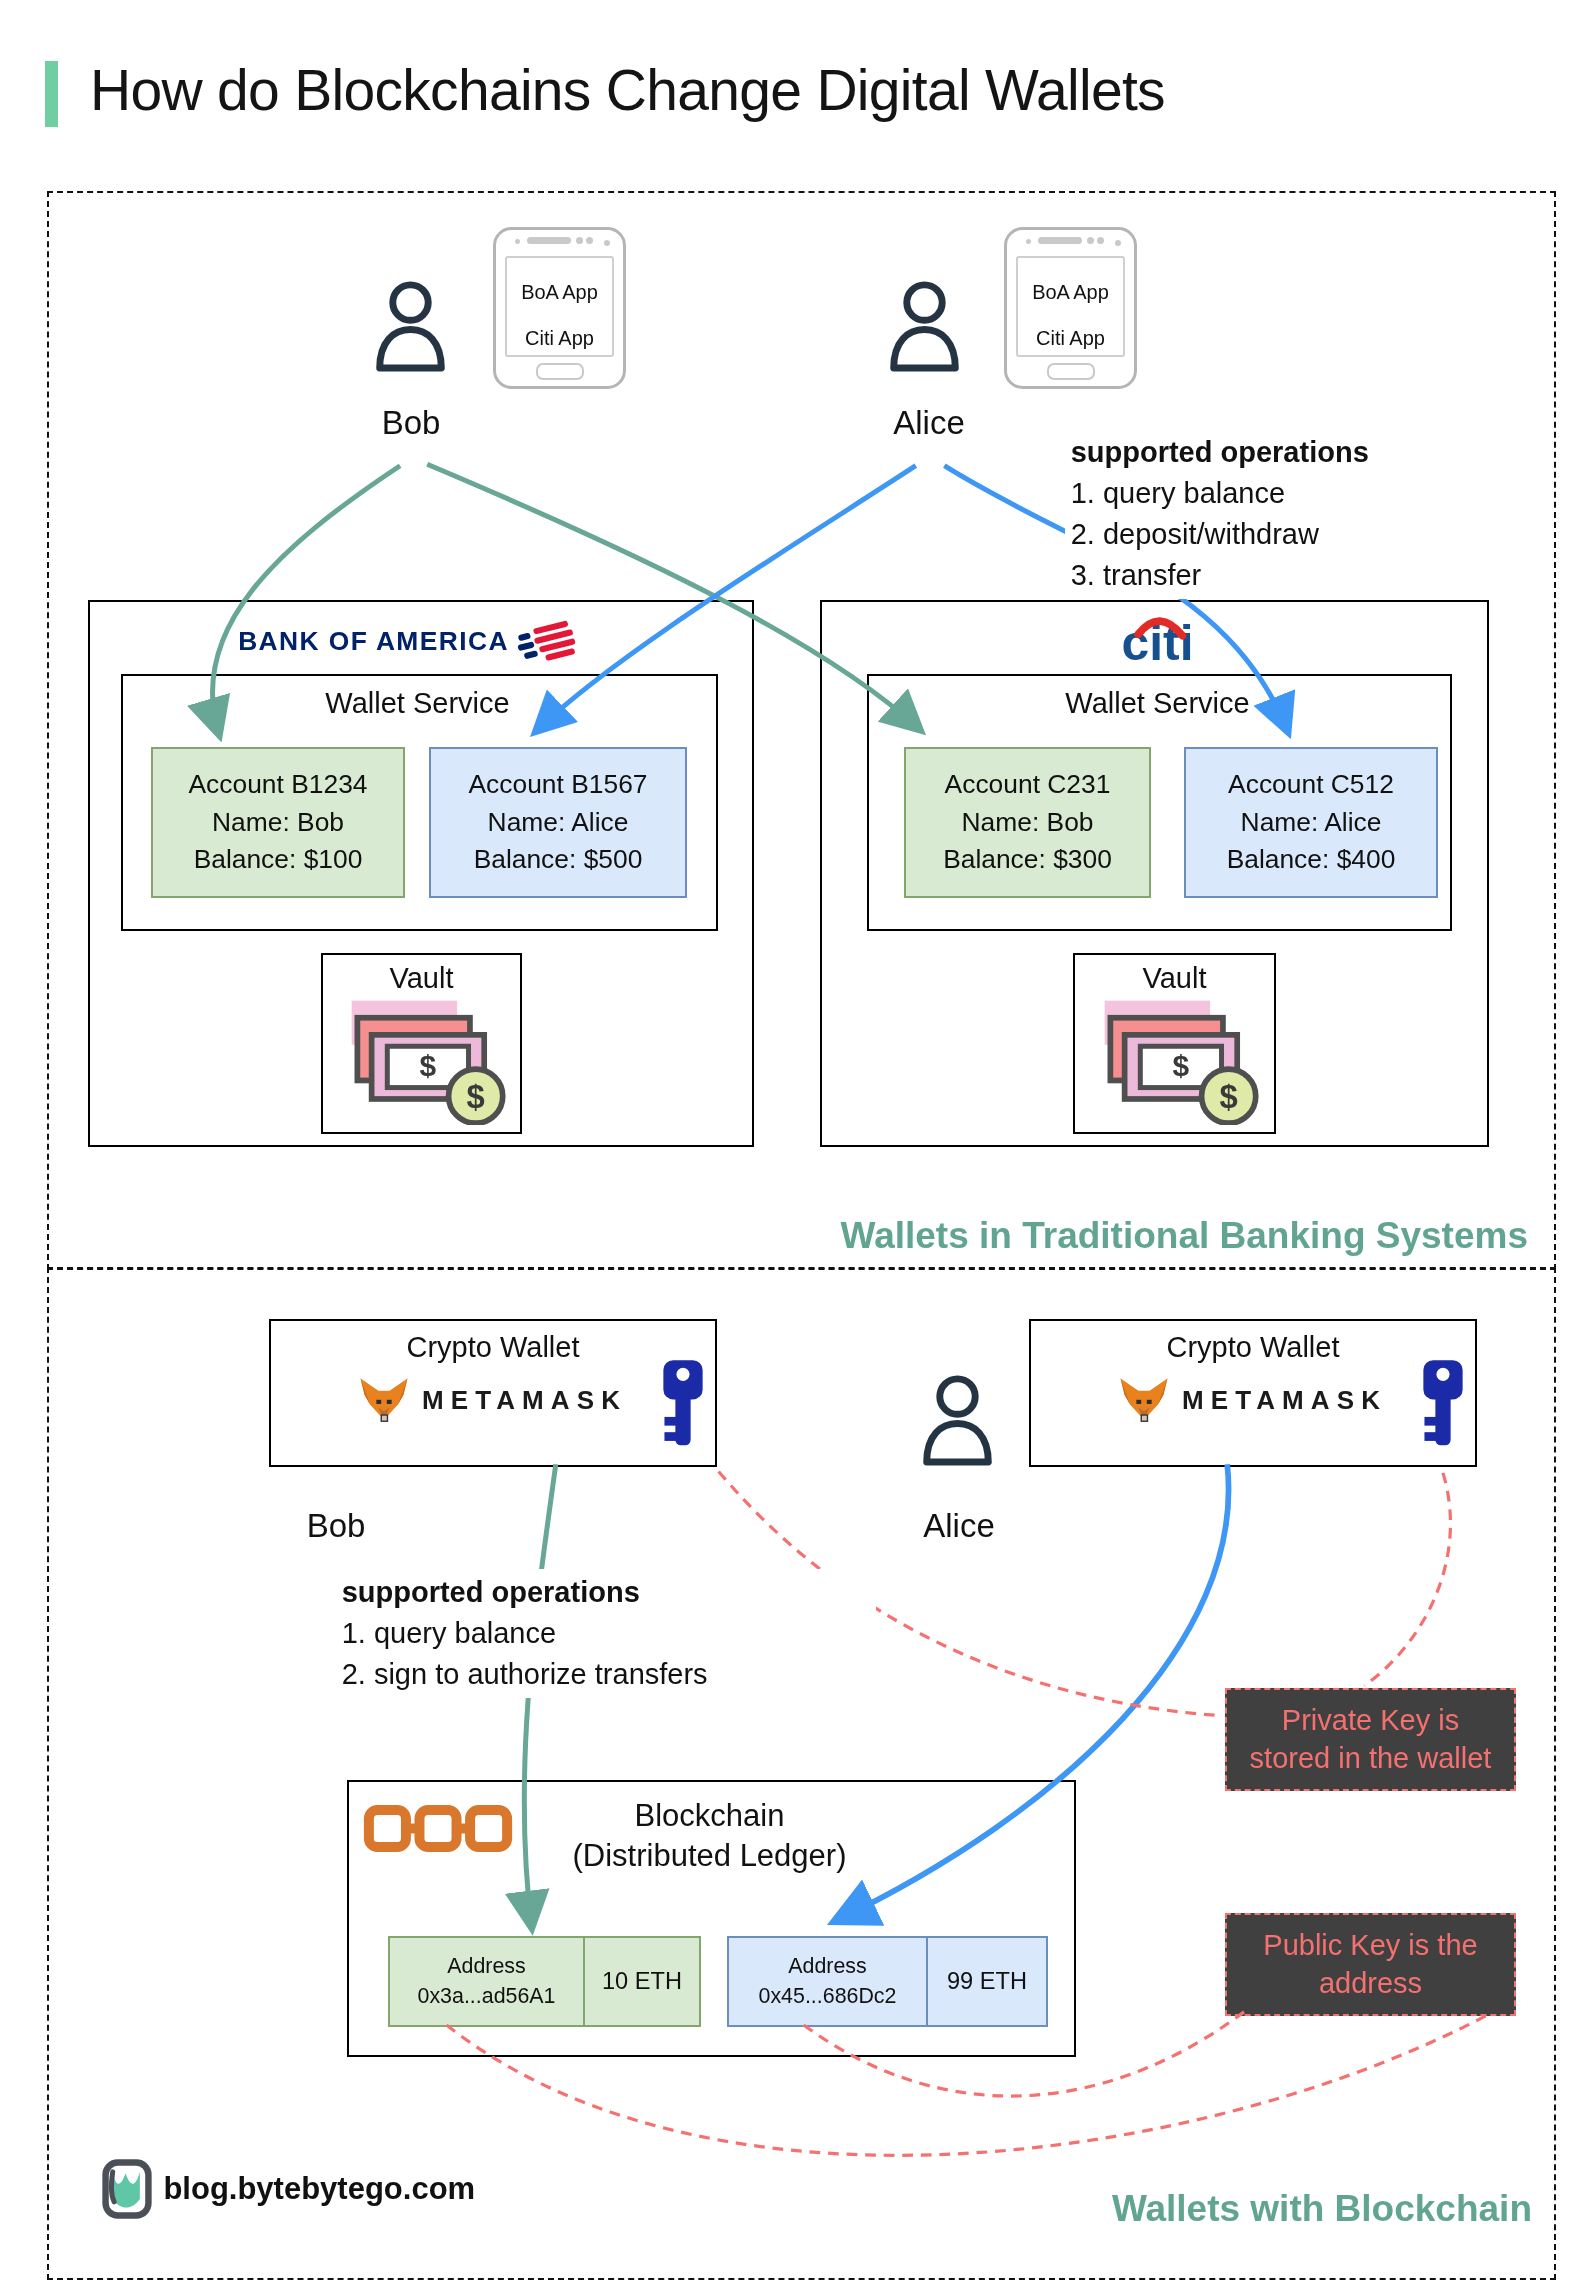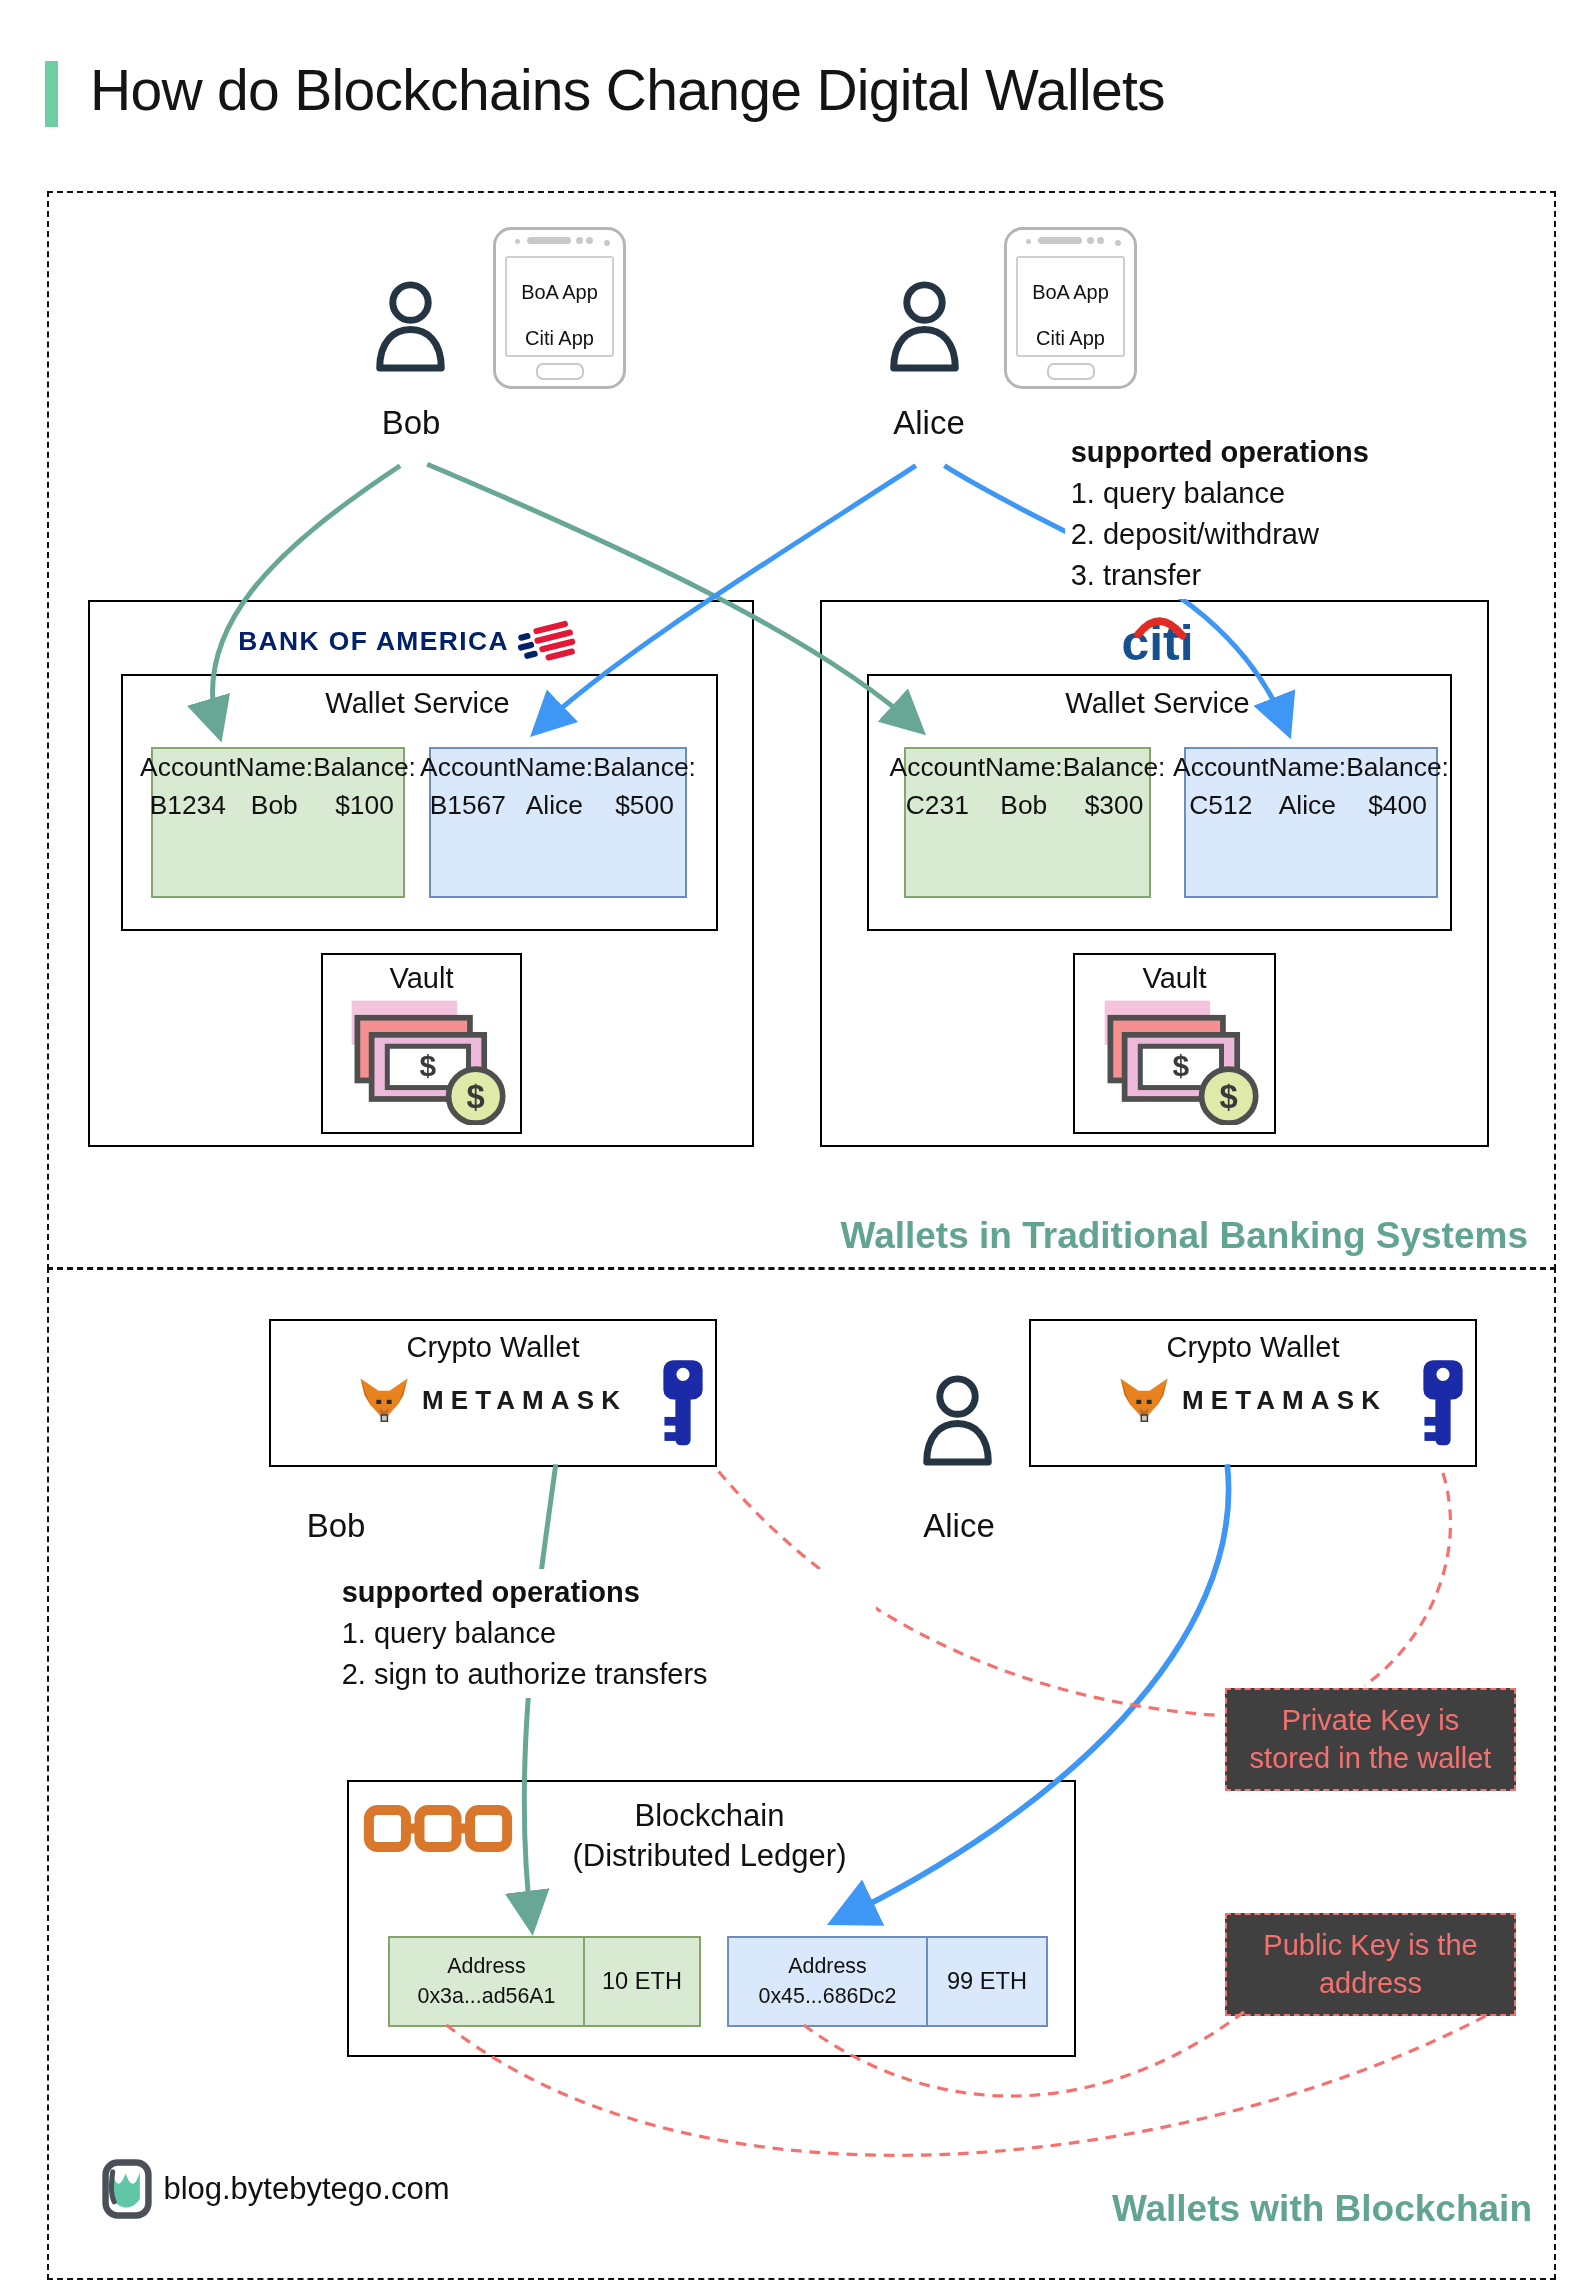--- a/index.html
+++ b/index.html
@@ -19,21 +19,21 @@
   .phone{border:3.6px solid #b5b5b5;border-radius:18.6px;background:#fff;}
   .phone .screen{position:absolute;left:8.6px;right:8.6px;top:26px;bottom:29px;border:2.9px solid #cfcfcf;border-radius:2.9px;}
   .phone .spk-dot{position:absolute;background:#c9c9c9;border-radius:50%;}
   .phone .spk-bar{position:absolute;background:#c9c9c9;border-radius:4.3px;}
   .phone .home{position:absolute;left:50%;transform:translateX(-50%);bottom:5.7px;width:44px;height:13px;border:2.9px solid #c9c9c9;border-radius:7.1px;}
   .phone .app-label{position:absolute;left:0;right:0;text-align:center;font-size:20px;color:#111;}
   
   .box-outline{border:2.9px solid #000;background:#fff;}
   .box-outline-thin{border:2.1px solid #000;background:#fff;}
   .service-title{font-size:29px;text-align:center;color:#111;}
-  .account-box{border:2.1px solid;text-align:center;font-size:26.4px;line-height:1.43;display:flex;flex-direction:row;justify-content:center;}
+  .account-box{border:2.1px solid;text-align:center;font-size:26.4px;line-height:1.43;display:flex;flex-direction:column;justify-content:center;}
   .acct-green{background:#d9ead3;border-color:#84a56c;}
   .acct-blue{background:#dae8fc;border-color:#6c8ebf;}
   .vault-box{border:2.1px solid #000;background:#fff;}
   .vault-title{font-size:29px;text-align:center;}
   .bank-logo-row{display:flex;align-items:center;justify-content:center;gap:10px;}
   .boa-text{font-size:26.4px;font-weight:bold;color:#01226b;letter-spacing:1.4px;white-space:nowrap;}
   
   .ops{background:#fff;font-size:29px;line-height:1.42;}
   .ops .ops-heading{font-weight:bold;}
   
@@ -43,21 +43,21 @@
   .bc-title{font-size:31px;text-align:center;line-height:1.3;}
   .addr-box{border:2.1px solid;display:flex;}
   .addr-green{background:#d9ead3;border-color:#84a56c;}
   .addr-blue{background:#dae8fc;border-color:#6c8ebf;}
   .addr-cell{display:flex;flex-direction:column;justify-content:center;text-align:center;font-size:21.4px;line-height:1.4;}
   .addr-div{width:0;border-left:2.1px solid;}
   .addr-eth{display:flex;align-items:center;justify-content:center;font-size:23.6px;}
   
   .note{border:2.1px dashed #f4716f;color:#f4716f;font-size:29px;line-height:1.3;text-align:center;display:flex;flex-direction:column;justify-content:center;background:#404040;}
   
-  .site-text{font-size:31px;font-weight:400;color:#111;white-space:nowrap;}
+  .site-text{font-size:31px;font-weight:700;color:#111;white-space:nowrap;}
   svg{display:block;}
   .overlay{pointer-events:none;}
 </style>
 </head>
 <body>
 
 <div class="canvas">
 
   <div class="abs title-bar"></div>
   <div class="abs page-title">How do Blockchains Change Digital Wallets</div>

